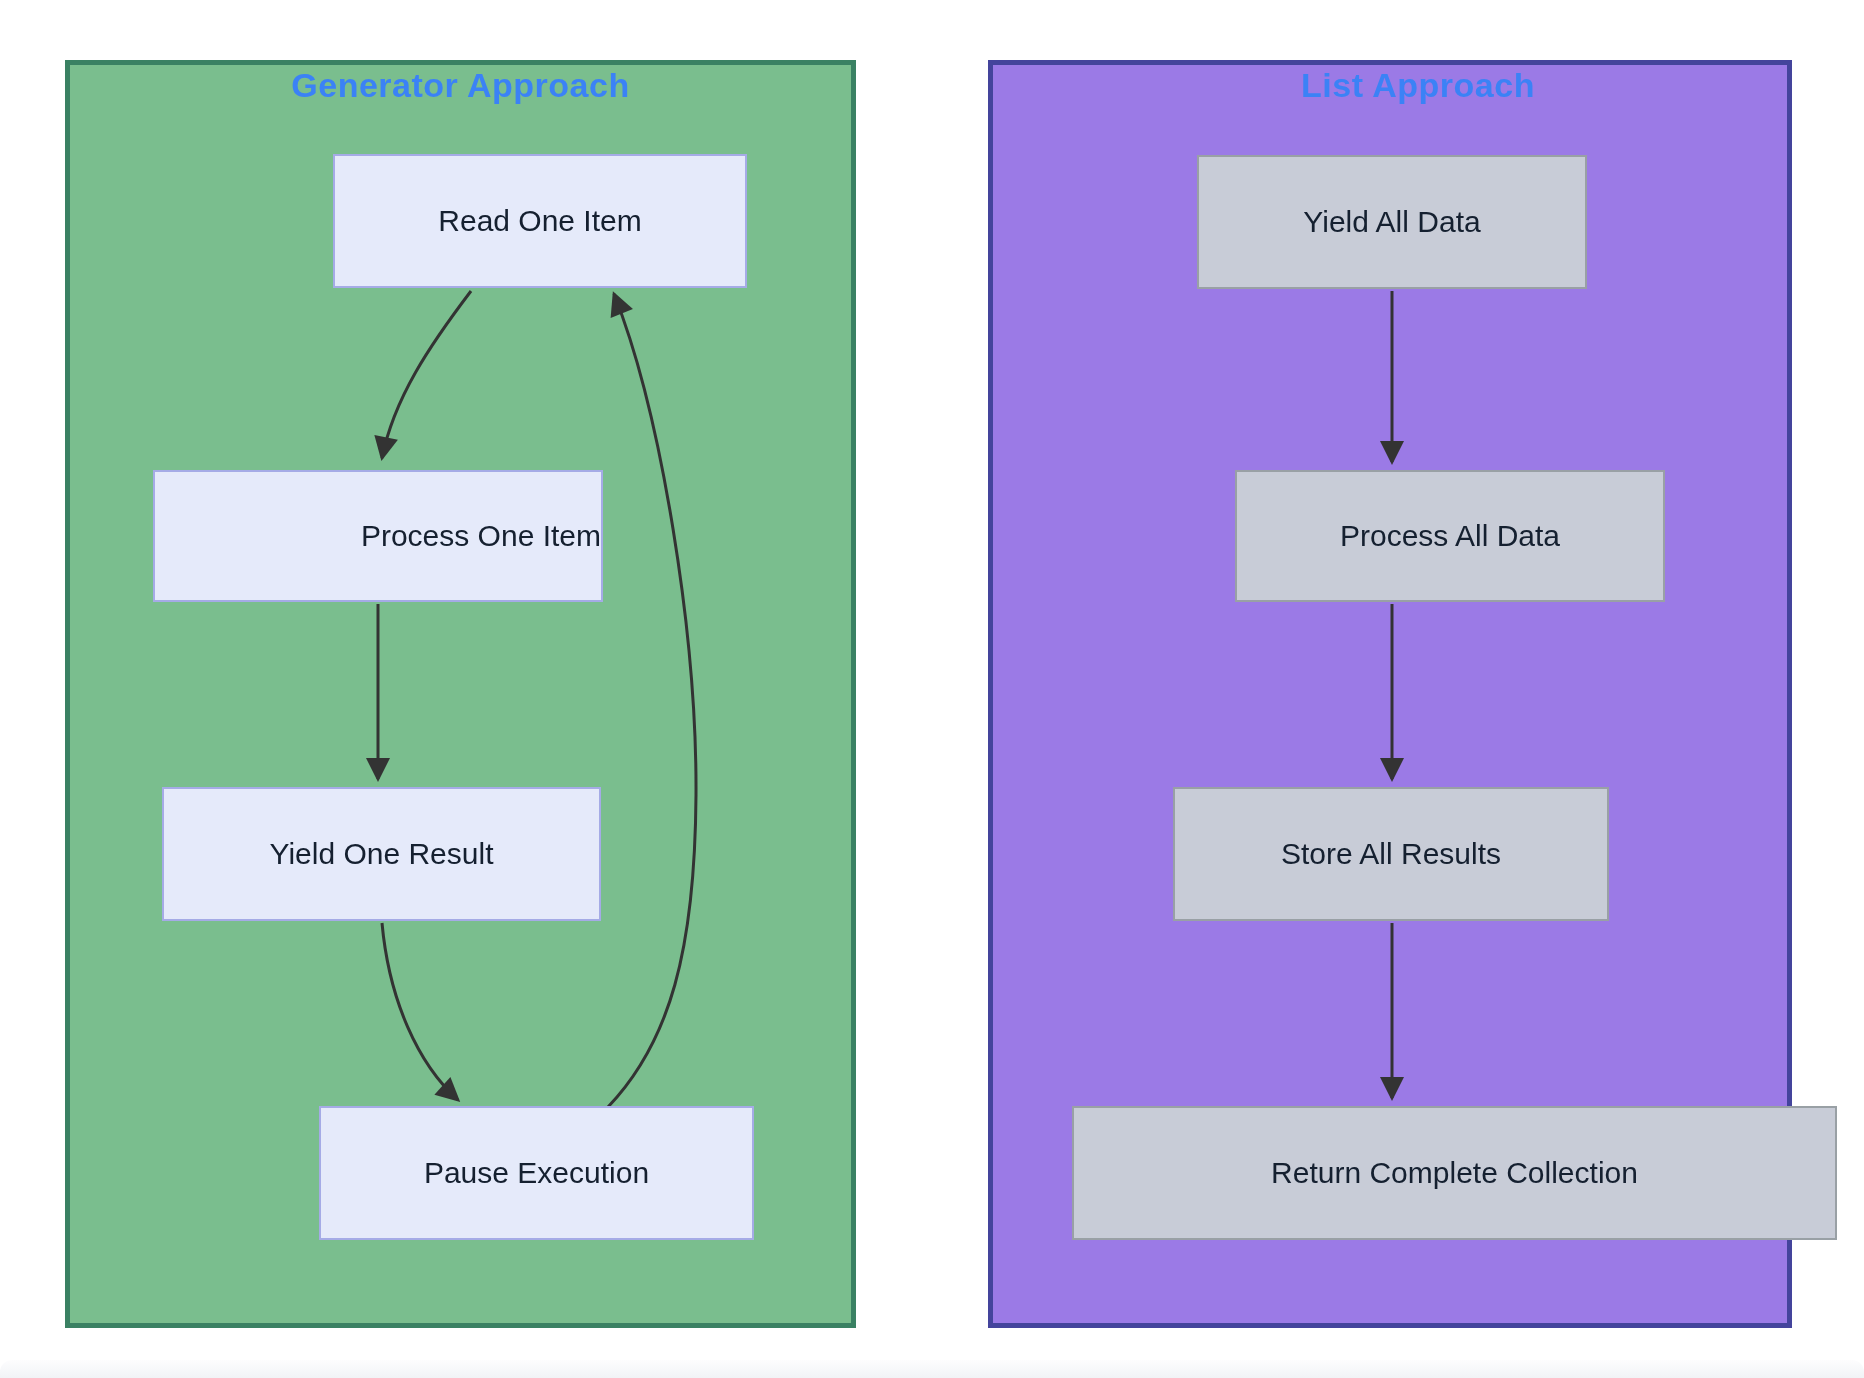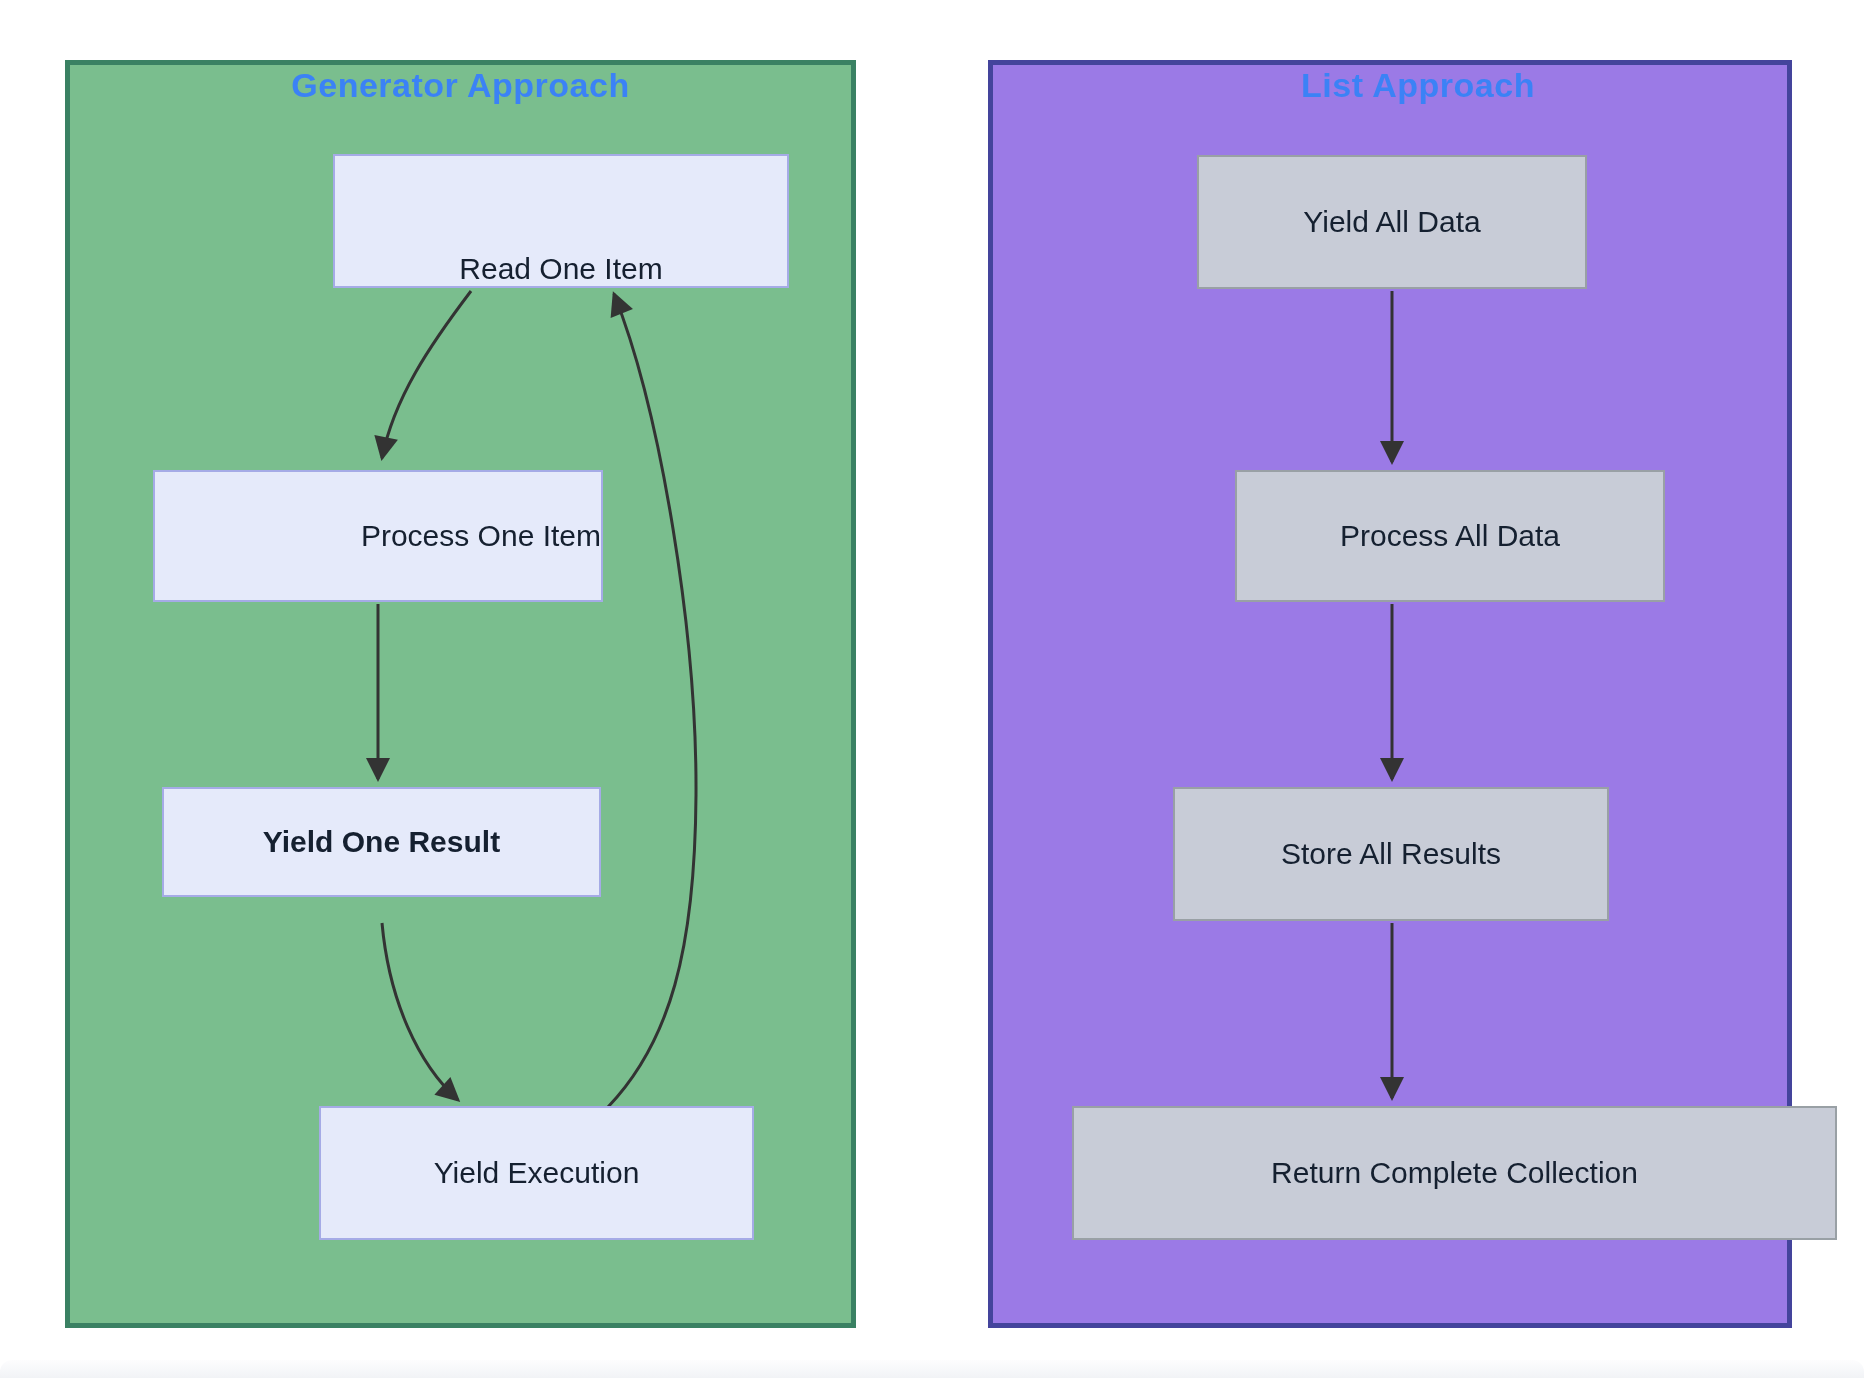--- a/index.html
+++ b/index.html
@@ -56,23 +56,23 @@
   .node.lavender {
     background: #e5eafa;
     border: 2px solid #a5abe6;
   }
   .node.gray {
     background: #c8ccd7;
     border: 2px solid #99a0a5;
   }
 
   
-  .n-read-one    { left: 333px;  top: 154px;  width: 456px; height: 134px; align-items: flex-end; }
+  .n-read-one    { left: 333px;  top: 154px;  width: 414px; height: 134px; }
   .n-process-one { left: 153px;  top: 470px;  width: 450px; height: 132px; justify-content: flex-end; }
-  .n-yield-one   { left: 162px;  top: 787px;  width: 439px; height: 110px; font-weight: bold; }
+  .n-yield-one   { left: 162px;  top: 787px;  width: 439px; height: 134px; }
   .n-pause       { left: 319px;  top: 1106px; width: 435px; height: 134px; }
 
   
   .n-read-all    { left: 1197px; top: 155px;  width: 390px; height: 134px; }
   .n-process-all { left: 1235px; top: 470px;  width: 430px; height: 132px; }
   .n-store-all   { left: 1173px; top: 787px;  width: 436px; height: 134px; }
   .n-return-all  { left: 1072px; top: 1106px; width: 765px; height: 134px; }
 
   svg.edges {
     position: absolute;
@@ -128,21 +128,21 @@
   <div class="node lavender n-read-one">
     <span>Read One Item</span>
   </div>
   <div class="node lavender n-process-one">
     <span>Process One Item</span>
   </div>
   <div class="node lavender n-yield-one">
     <span>Yield One Result</span>
   </div>
   <div class="node lavender n-pause">
-    <span>Yield Execution</span>
+    <span>Pause Execution</span>
   </div>
 
   <div class="node gray n-read-all">
     <span>Yield All Data</span>
   </div>
   <div class="node gray n-process-all">
     <span>Process All Data</span>
   </div>
   <div class="node gray n-store-all">
     <span>Store All Results</span>

